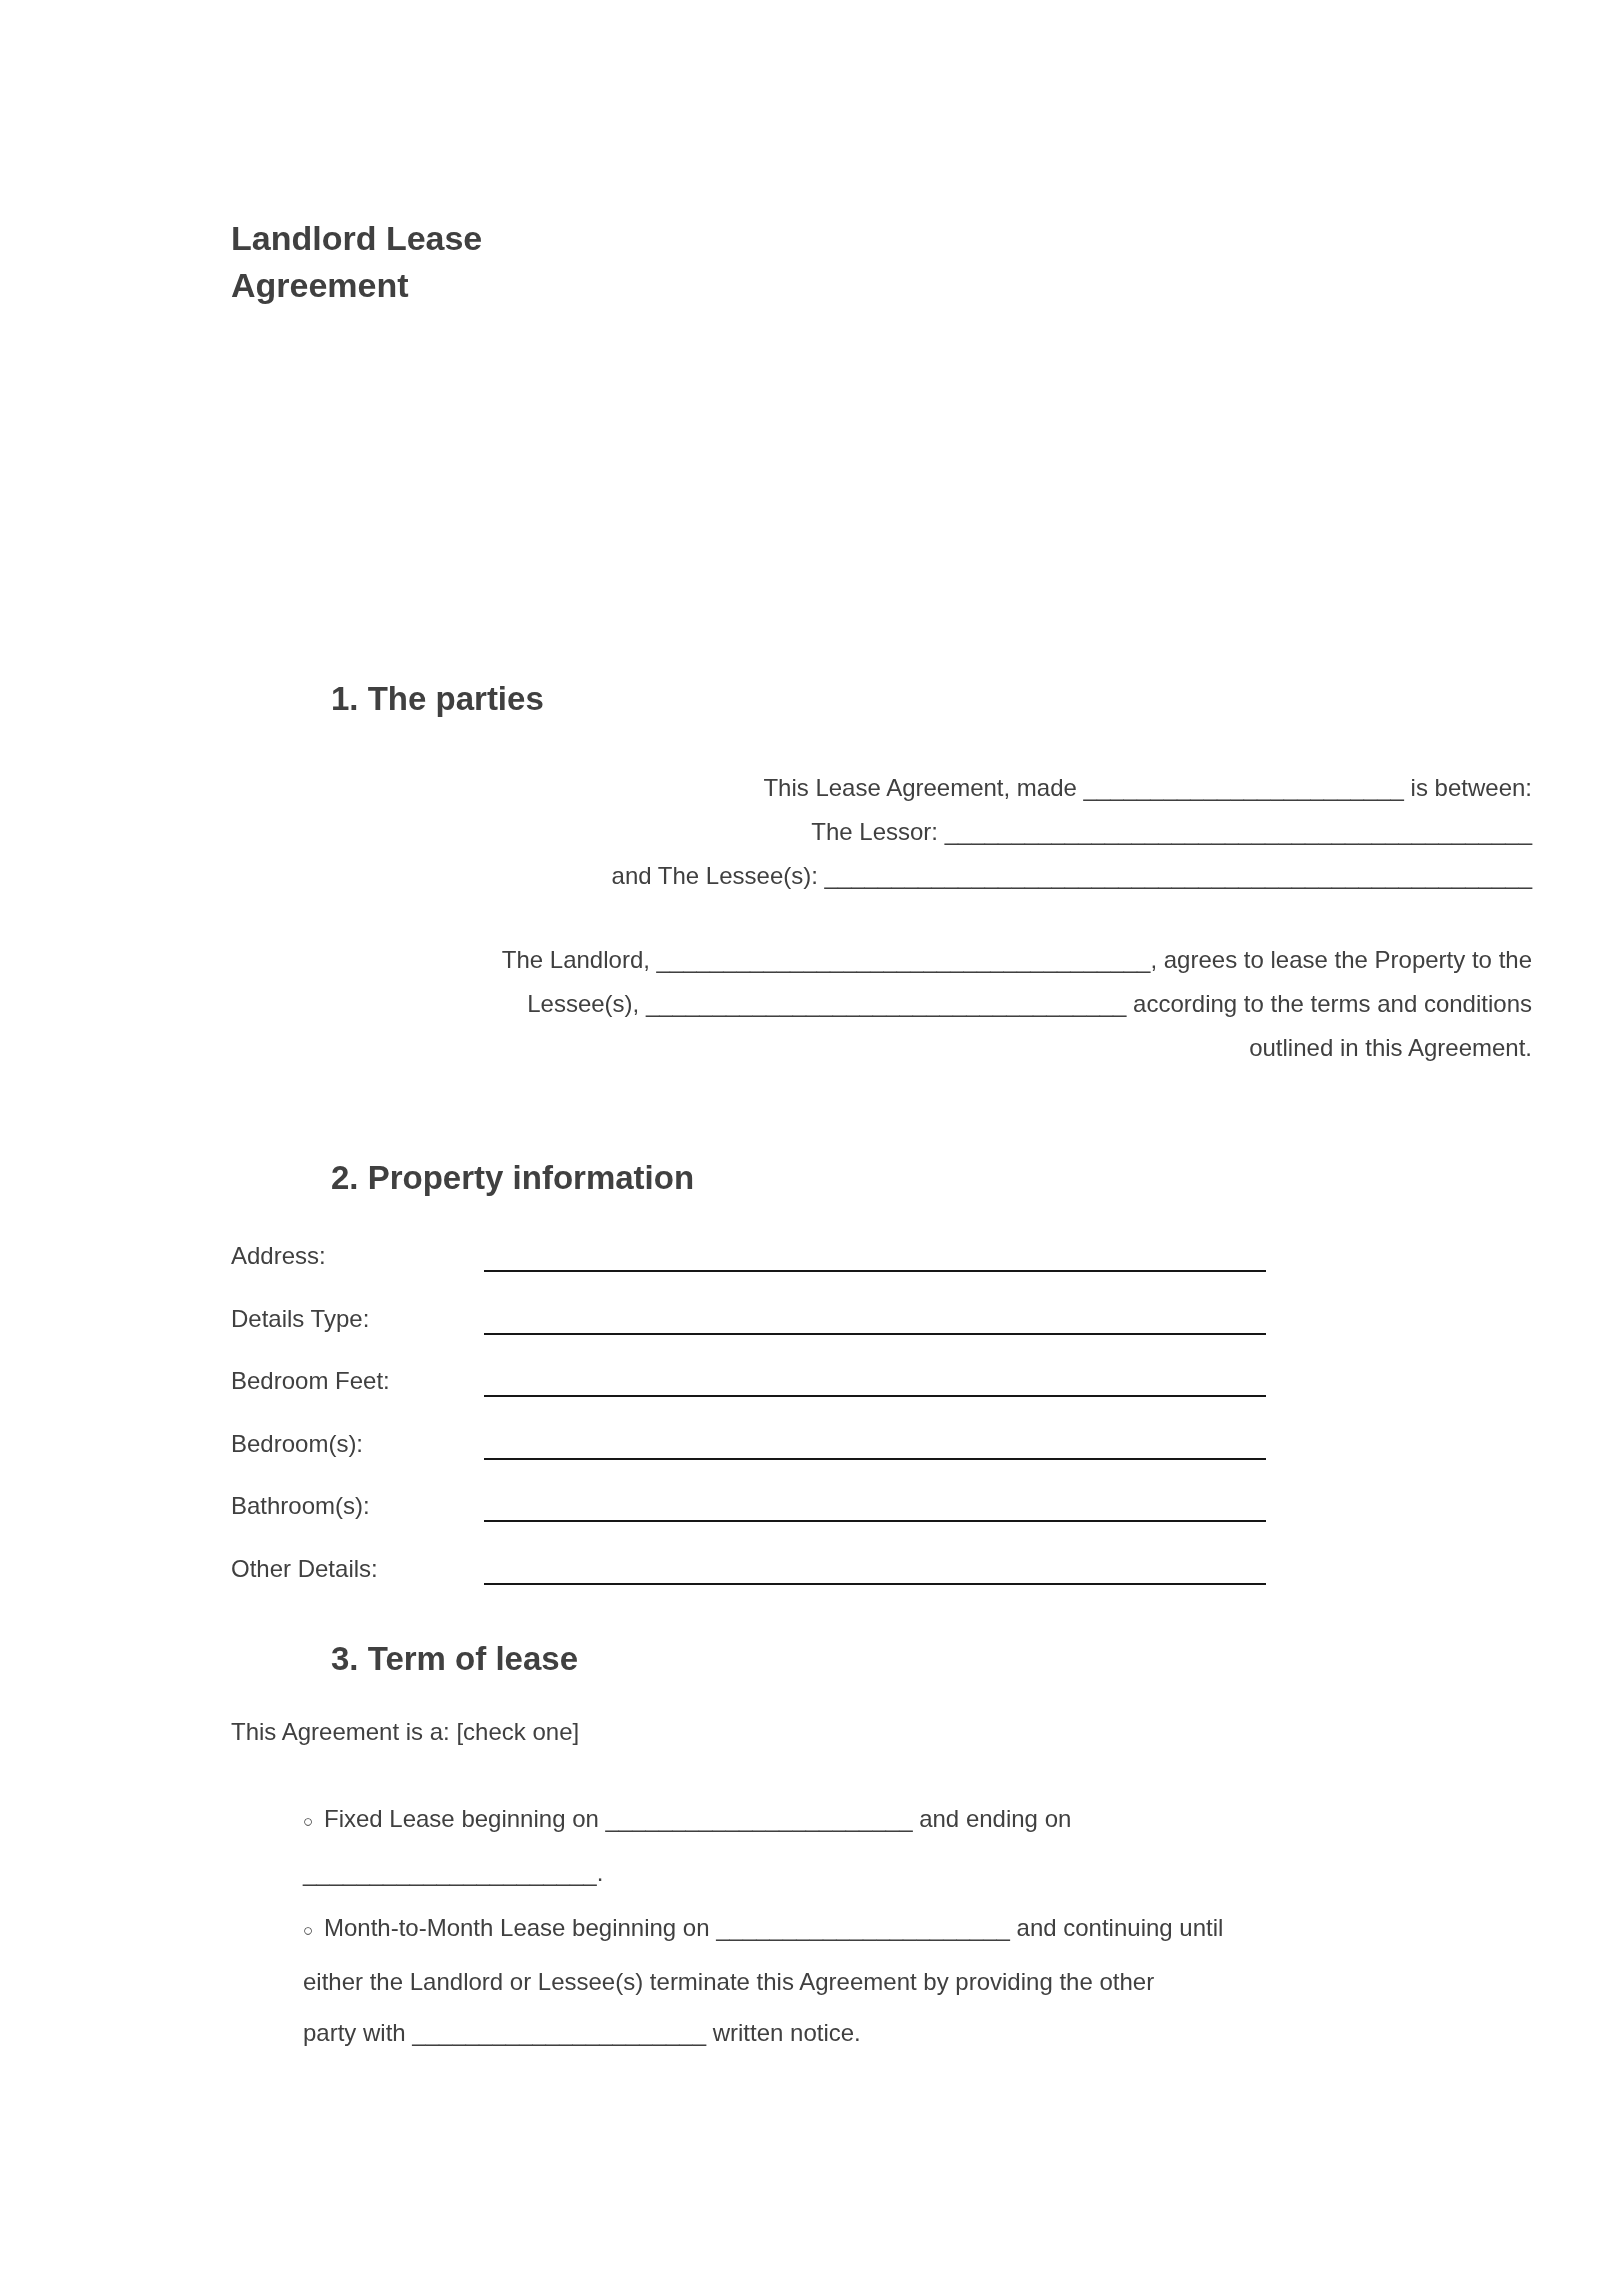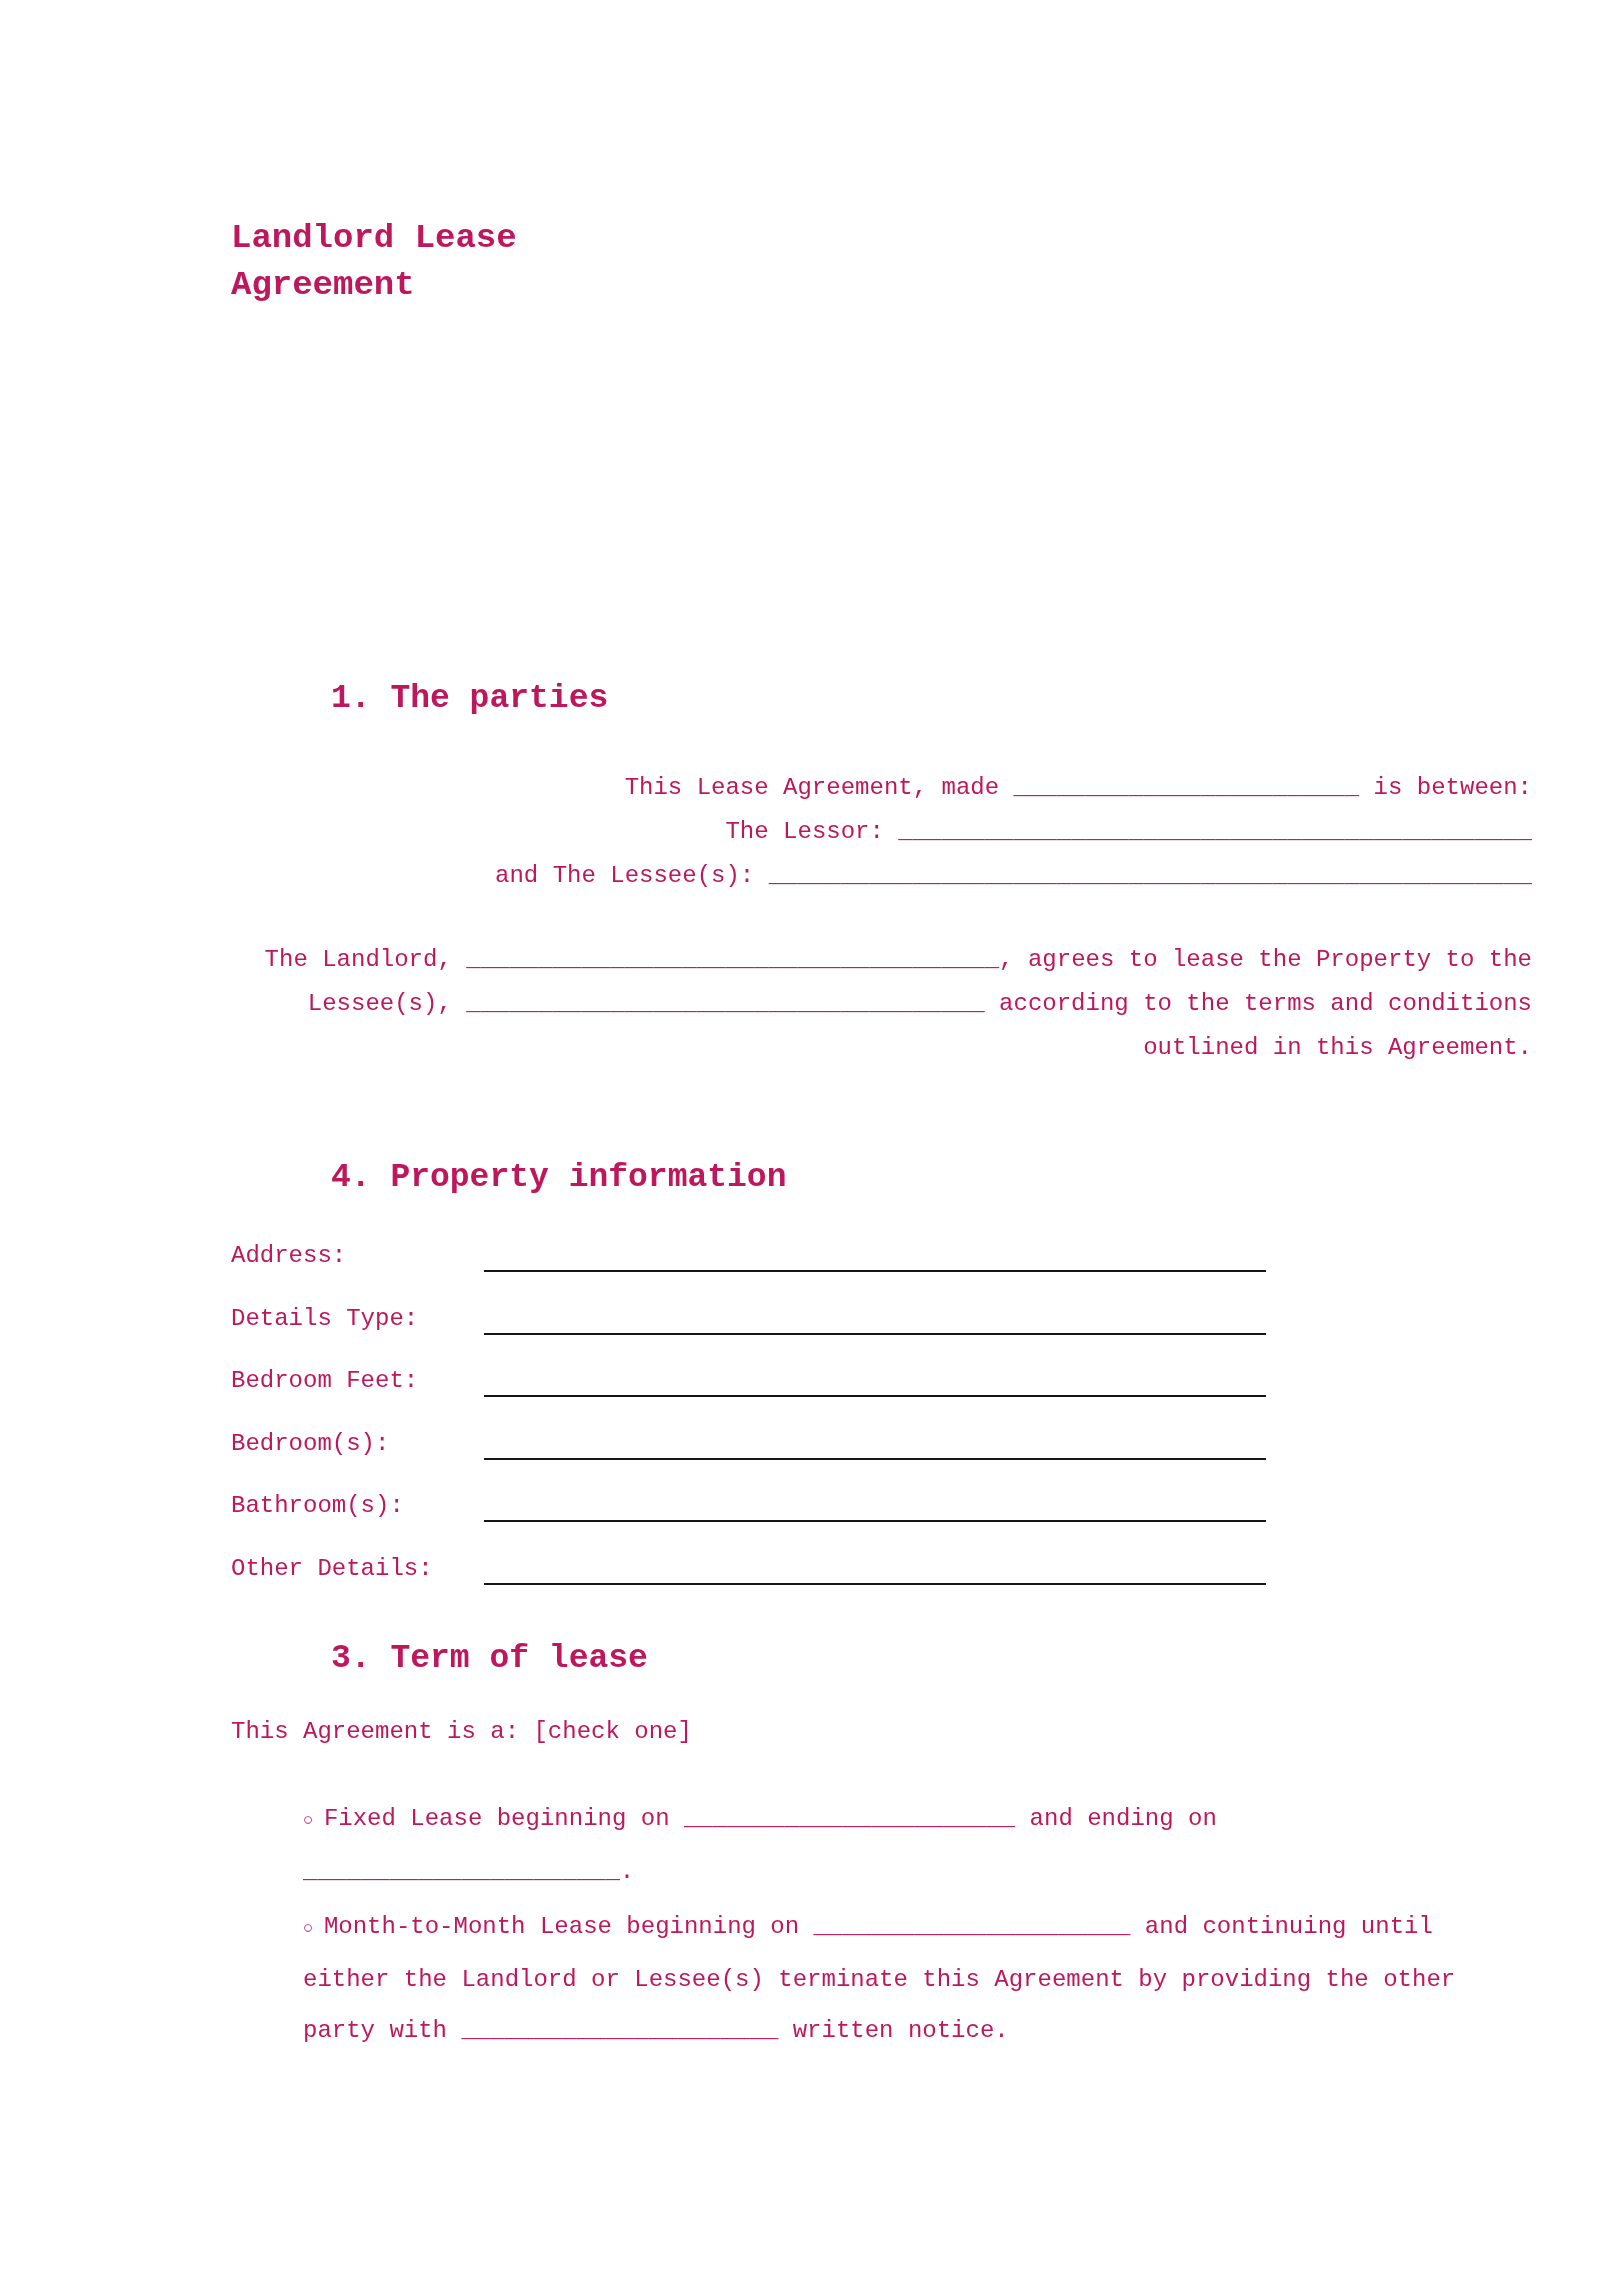--- a/index.html
+++ b/index.html
@@ -2,22 +2,22 @@
 <html style="font-size:14.3px"><head>
 <meta charset="utf-8">
 <style>
   * { margin: 0; padding: 0; box-sizing: border-box; }
   html, body { background: #ffffff; }
   .page {
     position: relative;
     width: 1622px;
     height: 2293px;
     background: #ffffff;
-    color: #be185d;
-    font-family: Liberation Mono, monospace;
+    color: #404040;
+    font-family: Liberation Sans, sans-serif;
     padding: 215px 90px 0 231px;
     overflow: hidden;
   }
   .doc-title {
     font-size: 34px;
     line-height: 47px;
     font-weight: 700;
     width: 430px;
   }
   .section-heading {
@@ -88,21 +88,21 @@
       <div class="para-line">and The Lessee(s): _____________________________________________________</div>
     </div>
     <div class="para-group-2">
       <div class="para-line">The Landlord, _____________________________________, agrees to lease the Property to the</div>
       <div class="para-line">Lessee(s), ____________________________________ according to the terms and conditions</div>
       <div class="para-line">outlined in this Agreement.</div>
     </div>
   </section>
 
   <section class="sec-property">
-    <h2 class="section-heading">4. Property information</h2>
+    <h2 class="section-heading">2. Property information</h2>
     <div class="fields">
       <div class="field-row">
         <span class="field-label">Address:</span>
         <span class="field-fill-line"></span>
       </div>
       <div class="field-row">
         <span class="field-label">Details Type:</span>
         <span class="field-fill-line"></span>
       </div>
       <div class="field-row">

